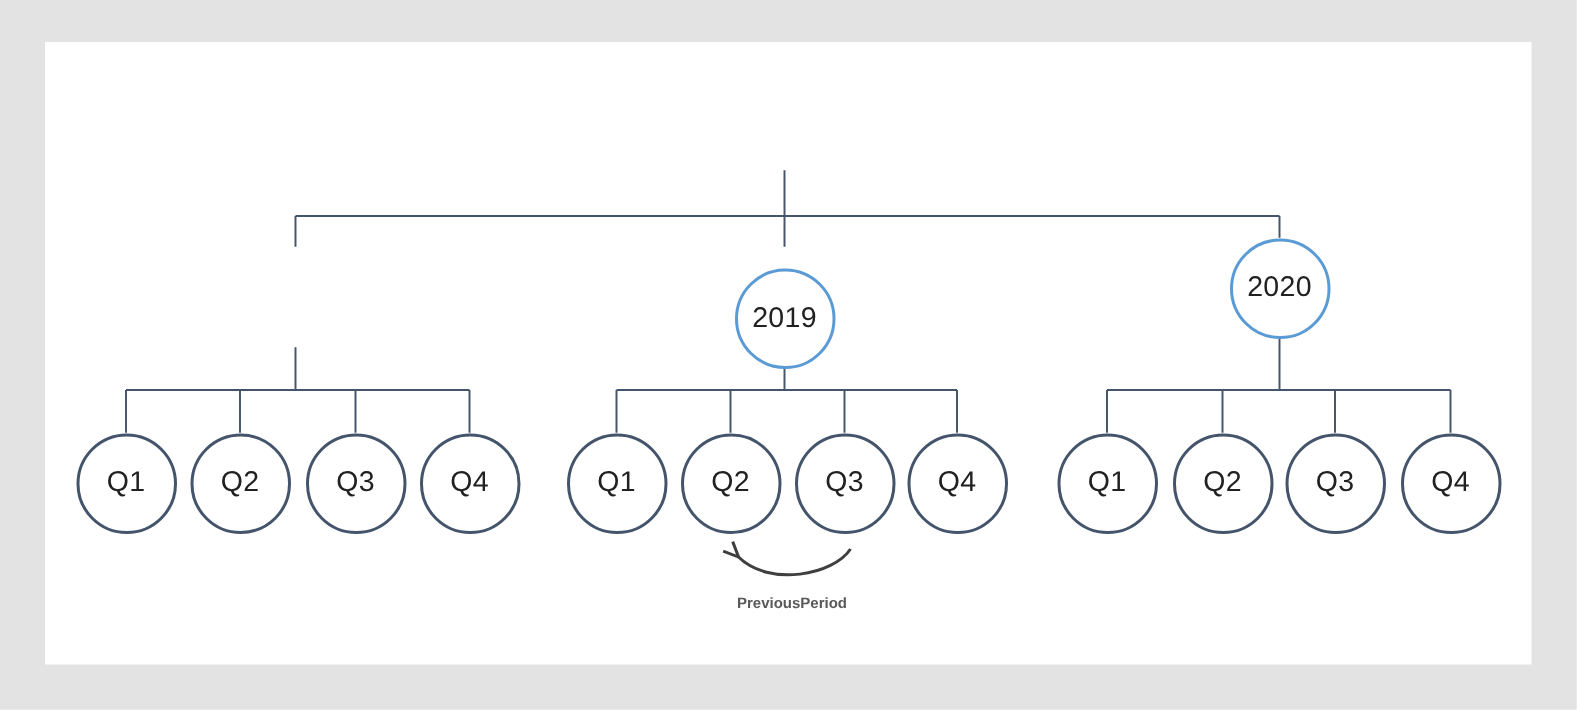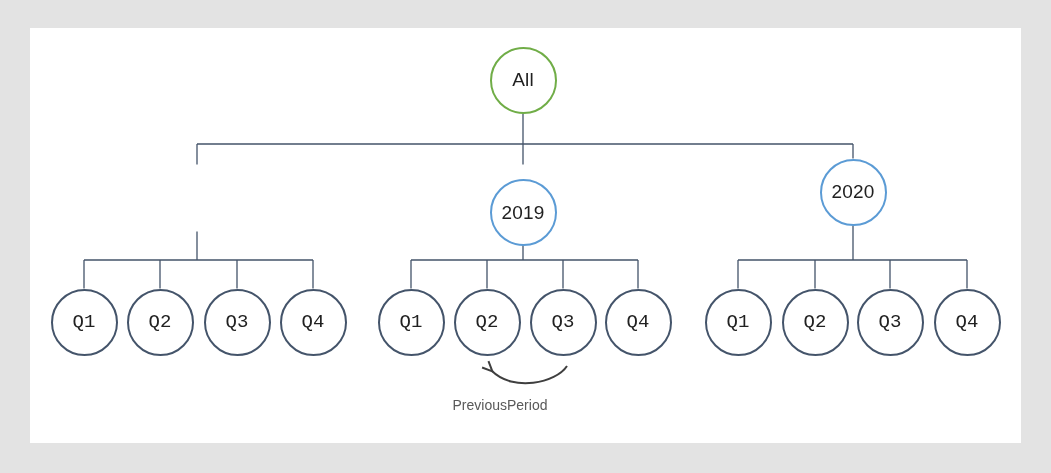--- a/index.html
+++ b/index.html
@@ -39,21 +39,21 @@
     background: #ffffff;
     display: flex;
     align-items: center;
     justify-content: center;
     font-size: 19px;
     color: #212121;
     letter-spacing: 0.2px;
   }
   .node-root    { border: 2.4px solid #70AD47; }
   .node-year    { border: 2.4px solid #5B9BD5; }
-  .node-quarter { border: 2.4px solid #44546A; font-family: Liberation Mono, monospace; }
+  .node-quarter { border: 2.4px solid #44546A; }
 
   
   .pos-all   { left: 489.5px; top: 46.5px; }
   .pos-2018  { left: 163.5px; top: 164.5px; }
   .pos-2019  { left: 489.5px; top: 179px; }
   .pos-2020  { left: 819.5px; top: 158.5px; }
   .pos-a-q1  { left: 50.5px;  top: 288.5px; }
   .pos-a-q2  { left: 126.5px; top: 288.5px; }
   .pos-a-q3  { left: 203.5px; top: 288.5px; }
   .pos-a-q4  { left: 279.5px; top: 288.5px; }
@@ -61,26 +61,27 @@
   .pos-b-q2  { left: 453.5px; top: 288.5px; }
   .pos-b-q3  { left: 529.5px; top: 288.5px; }
   .pos-b-q4  { left: 604.5px; top: 288.5px; }
   .pos-c-q1  { left: 704.5px; top: 288.5px; }
   .pos-c-q2  { left: 781.5px; top: 288.5px; }
   .pos-c-q3  { left: 856.5px; top: 288.5px; }
   .pos-c-q4  { left: 933.5px; top: 288.5px; }
 
   .annotation {
     position: absolute;
-    left: 500px;
+    left: 528px;
     top: 397px;
     transform: translateX(-50%);
-    font-size: 14px;
+    font-size: 10px;
     color: #595959;
     white-space: nowrap;
+    font-weight: bold;
   }
   .arrow-line { fill: none; stroke-width: 2; }
   .arrow-head { fill: none; stroke: #3f3f3f; stroke-width: 2; }
 </style>
 </head>
 <body>
 
 <div class="stage">
   <div class="slide"></div>
 
@@ -94,21 +95,20 @@
     <g fill="none" stroke-width="1.3" stroke="#44546A">
       <path d="M523 113.5 V144 M197 144 H853 M197 144 V164.5 M523 144 V164.5 M853 144 V158.5"></path>
       <path d="M197 231.5 V260 M84 260 H313 M84 260 V288.5 M160 260 V288.5 M237 260 V288.5 M313 260 V288.5"></path>
       <path d="M523 231.5 V260 M411 260 H638 M411 260 V288.5 M487 260 V288.5 M563 260 V288.5 M638 260 V288.5"></path>
       <path d="M853 225.5 V260 M738 260 H967 M738 260 V288.5 M815 260 V288.5 M890 260 V288.5 M967 260 V288.5"></path>
     </g>
 
     <path class="arrow-line" marker-end="url(#ah)" d="M567,366 C556,383 513,392 492,371" stroke="#3f3f3f"></path>
   </svg>
 
-  <div class="node node-root pos-all">All</div>
 
   <div class="node node-year pos-2019">2019</div>
   <div class="node node-year pos-2020">2020</div>
 
   <div class="node node-quarter pos-a-q1">Q1</div>
   <div class="node node-quarter pos-a-q2">Q2</div>
   <div class="node node-quarter pos-a-q3">Q3</div>
   <div class="node node-quarter pos-a-q4">Q4</div>
 
   <div class="node node-quarter pos-b-q1">Q1</div>

